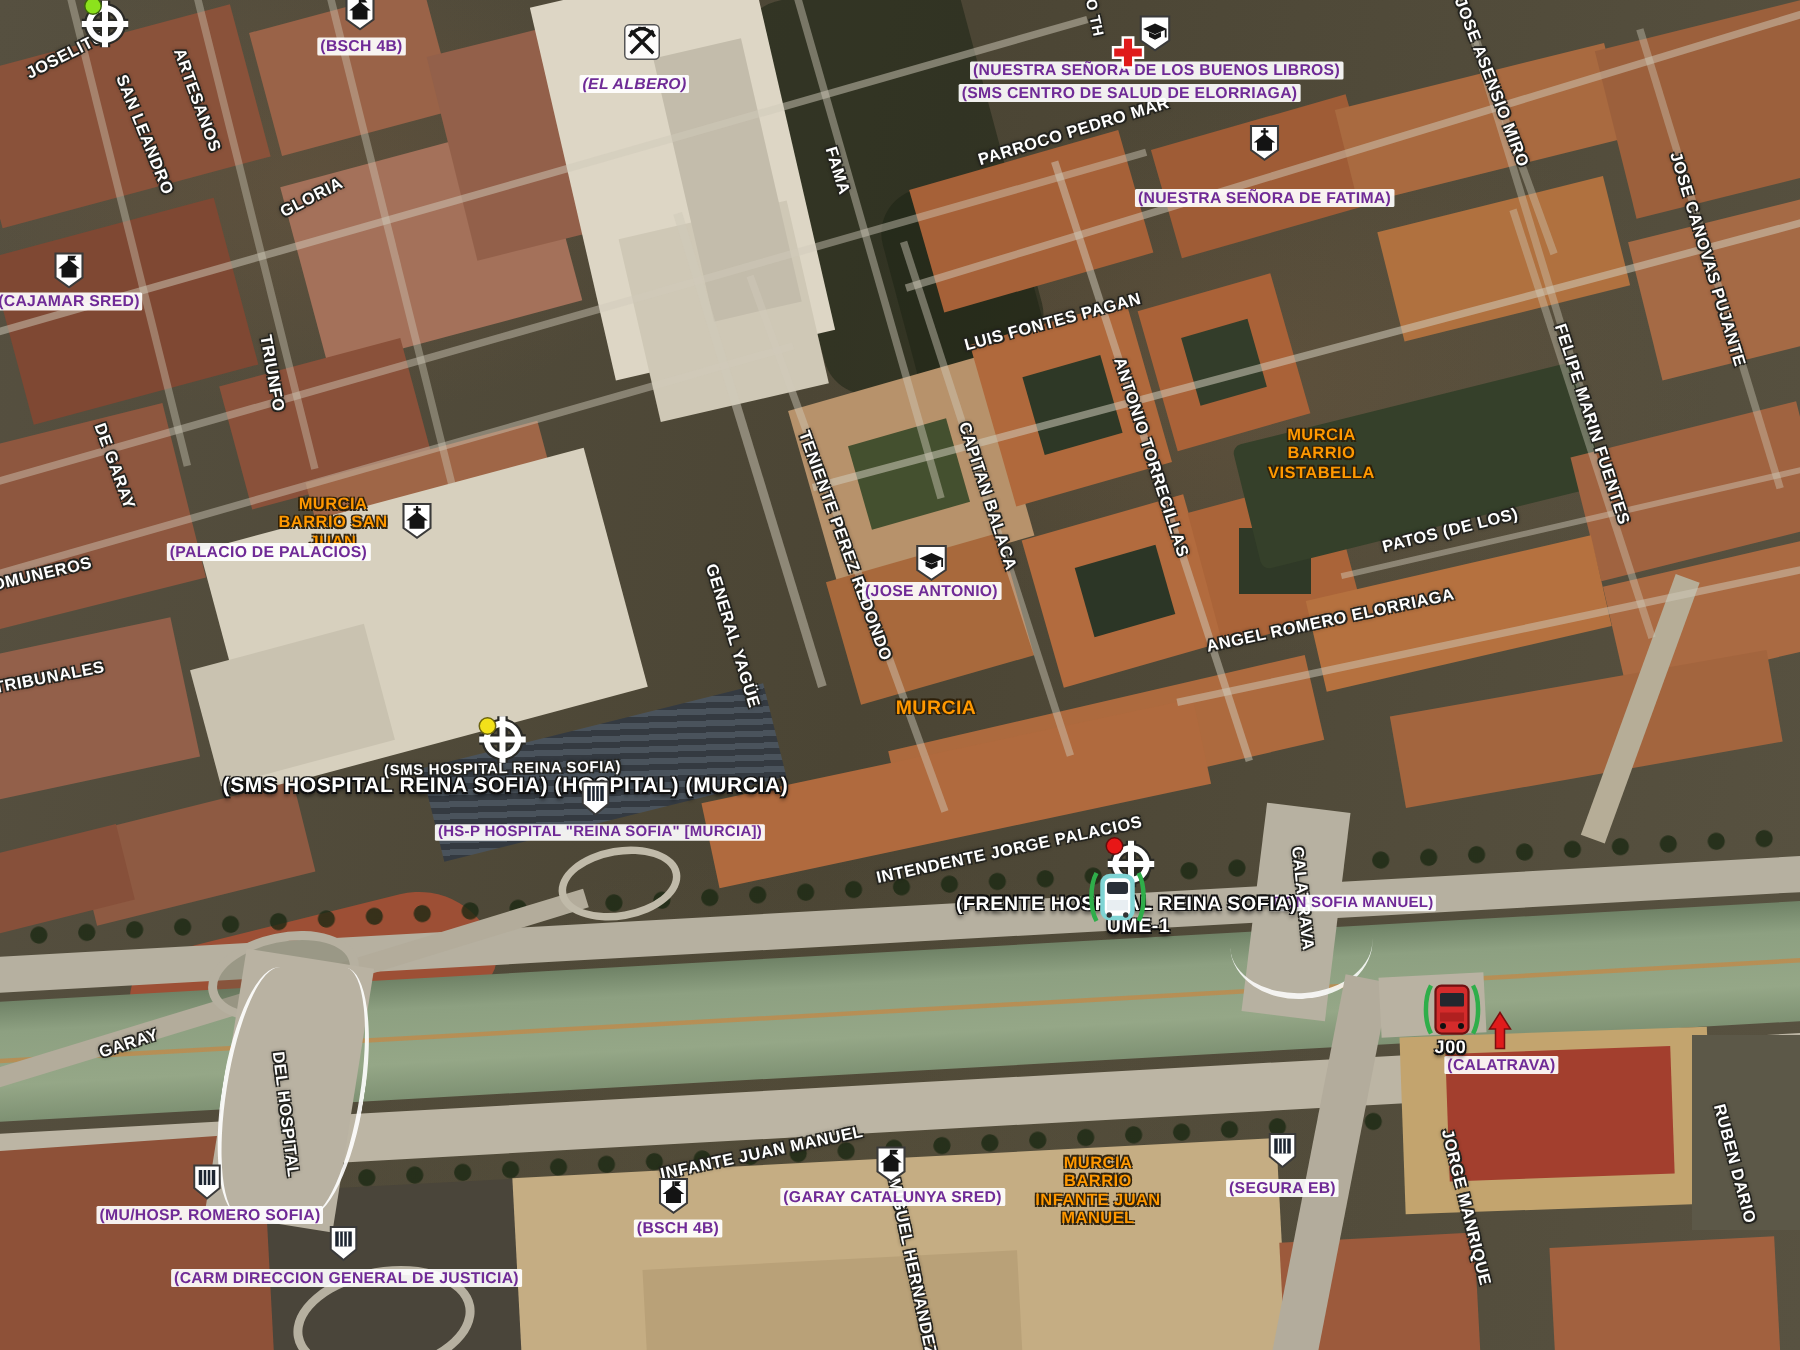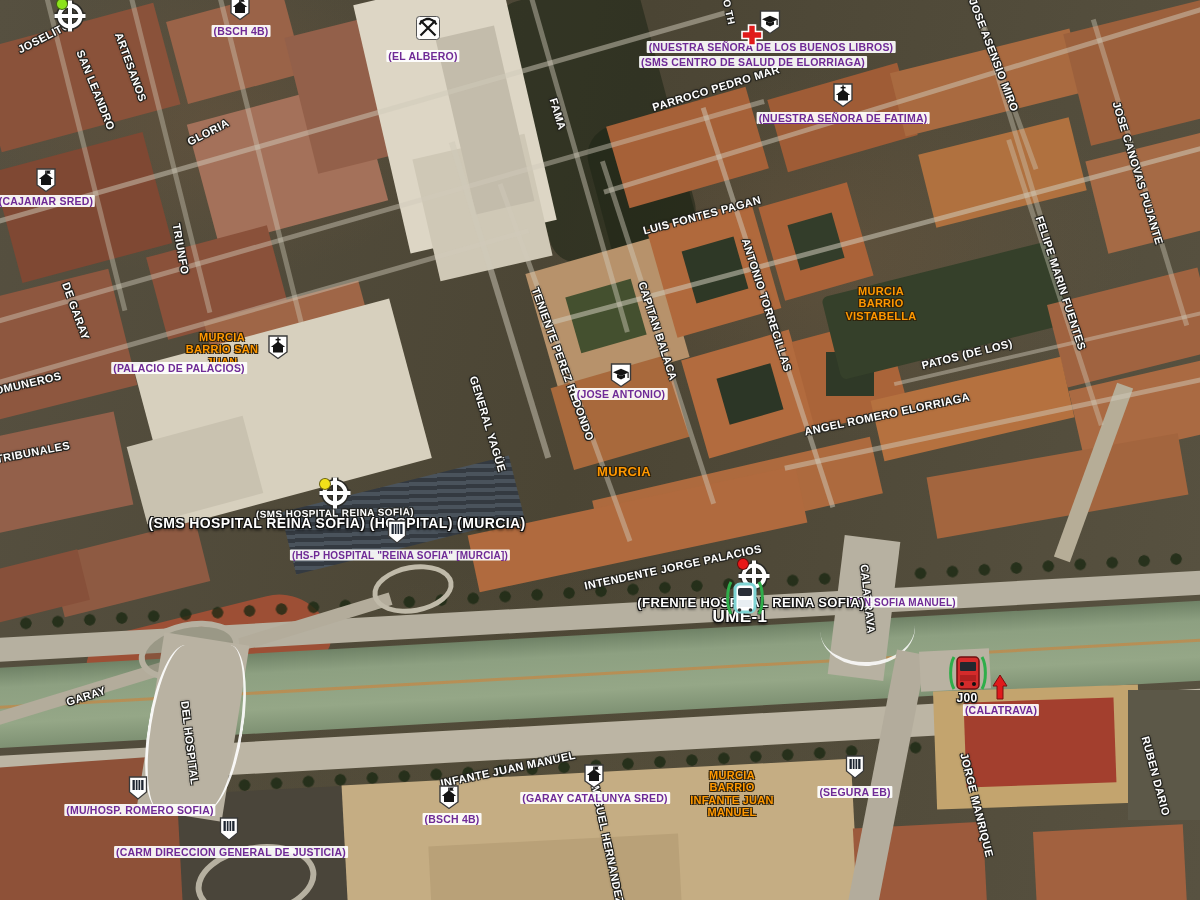--- a/index.html
+++ b/index.html
@@ -171,38 +171,38 @@
 JUAN</div>
       <div class="lbl lbl-area" style="left: 881px; top: 303px; transform: translate(-50%, -50%) rotate(0deg);">MURCIA
 BARRIO
 VISTABELLA</div>
       <div class="lbl lbl-area" style="left: 732px; top: 794px; transform: translate(-50%, -50%) rotate(0deg);">MURCIA
 BARRIO
 INFANTE JUAN
 MANUEL</div>
       <div class="lbl lbl-area" style="font-size: 13px; left: 624px; top: 472px; transform: translate(-50%, -50%) rotate(0deg);">MURCIA</div>
       <div class="lbl lbl-poi" style="left: 241px; top: 31px; transform: translate(-50%, -50%) rotate(0deg);">(BSCH 4B)</div>
-      <div class="lbl lbl-poi" style="left: 423px; top: 56px; transform: translate(-50%, -50%) rotate(0deg);">(EL ALBERO)</div>
+      <div class="lbl lbl-poi" style="left: 423px; top: 56px; transform: translate(-50%, -50%) rotate(0deg); font-style: italic;">(EL ALBERO)</div>
       <div class="lbl lbl-poi" style="left: 771px; top: 47px; transform: translate(-50%, -50%) rotate(0deg);">(NUESTRA SEÑORA DE LOS BUENOS LIBROS)</div>
       <div class="lbl lbl-poi" style="left: 753px; top: 62px; transform: translate(-50%, -50%) rotate(0deg);">(SMS CENTRO DE SALUD DE ELORRIAGA)</div>
-      <div class="lbl lbl-poi" style="left: 843px; top: 118px; transform: translate(-50%, -50%) rotate(0deg); text-decoration: underline;">(NUESTRA SEÑORA DE FATIMA)</div>
+      <div class="lbl lbl-poi" style="left: 843px; top: 132px; transform: translate(-50%, -50%) rotate(0deg);">(NUESTRA SEÑORA DE FATIMA)</div>
       <div class="lbl lbl-poi" style="left: 46px; top: 201px; transform: translate(-50%, -50%) rotate(0deg);">(CAJAMAR SRED)</div>
       <div class="lbl lbl-poi" style="left: 179px; top: 368px; transform: translate(-50%, -50%) rotate(0deg);">(PALACIO DE PALACIOS)</div>
       <div class="lbl lbl-poi" style="left: 621px; top: 394px; transform: translate(-50%, -50%) rotate(0deg);">(JOSE ANTONIO)</div>
       <div class="lbl lbl-poi" style="font-size: 10px; left: 400px; top: 555px; transform: translate(-50%, -50%) rotate(0deg);">(HS-P HOSPITAL "REINA SOFIA" [MURCIA])</div>
       <div class="lbl lbl-poi" style="font-size: 10px; left: 902px; top: 602px; transform: translate(-50%, -50%) rotate(0deg);">DON SOFIA MANUEL)</div>
       <div class="lbl lbl-poi" style="left: 140px; top: 810px; transform: translate(-50%, -50%) rotate(0deg);">(MU/HOSP. ROMERO SOFIA)</div>
       <div class="lbl lbl-poi" style="left: 231px; top: 852px; transform: translate(-50%, -50%) rotate(0deg);">(CARM DIRECCION GENERAL DE JUSTICIA)</div>
       <div class="lbl lbl-poi" style="left: 452px; top: 819px; transform: translate(-50%, -50%) rotate(0deg);">(BSCH 4B)</div>
       <div class="lbl lbl-poi" style="left: 595px; top: 798px; transform: translate(-50%, -50%) rotate(0deg);">(GARAY CATALUNYA SRED)</div>
       <div class="lbl lbl-poi" style="left: 855px; top: 792px; transform: translate(-50%, -50%) rotate(0deg);">(SEGURA EB)</div>
       <div class="lbl lbl-poi" style="left: 1001px; top: 710px; transform: translate(-50%, -50%) rotate(0deg);">(CALATRAVA)</div>
       <div class="lbl lbl-big" style="font-size: 14px; left: 337px; top: 523px; transform: translate(-50%, -50%) rotate(0deg);">(SMS HOSPITAL REINA SOFIA) (HOSPITAL) (MURCIA)</div>
       <div class="lbl lbl-big" style="font-size: 13px; left: 751px; top: 602px; transform: translate(-50%, -50%) rotate(0deg);">(FRENTE HOSPITAL REINA SOFIA)</div>
-      <div class="lbl lbl-big" style="font-size: 17px; left: 740px; top: 617px; transform: translate(-50%, -50%) rotate(0deg);">UME-1</div>
+      <div class="lbl lbl-big" style="font-size: 13px; left: 759px; top: 617px; transform: translate(-50%, -50%) rotate(0deg);">UME-1</div>
       <div class="lbl lbl-big" style="font-size: 12px; left: 967px; top: 698px; transform: translate(-50%, -50%) rotate(0deg);">J00</div>
       <div class="marker" style="left: 70px; top: 16px; transform: translate(-50%, -50%) rotate(0deg);">
         <svg width="34" height="34" viewBox="0 0 34 34">
           <g stroke="#2a2a26" stroke-width="7" fill="none">
             <circle cx="17" cy="17" r="10.5"></circle>
             <path d="M17 1.5v31M1.5 17h31"></path>
           </g>
           <g stroke="#fff" stroke-width="4" fill="none">
             <circle cx="17" cy="17" r="10.5"></circle>
             <path d="M17 1.5v31M1.5 17h31"></path>

